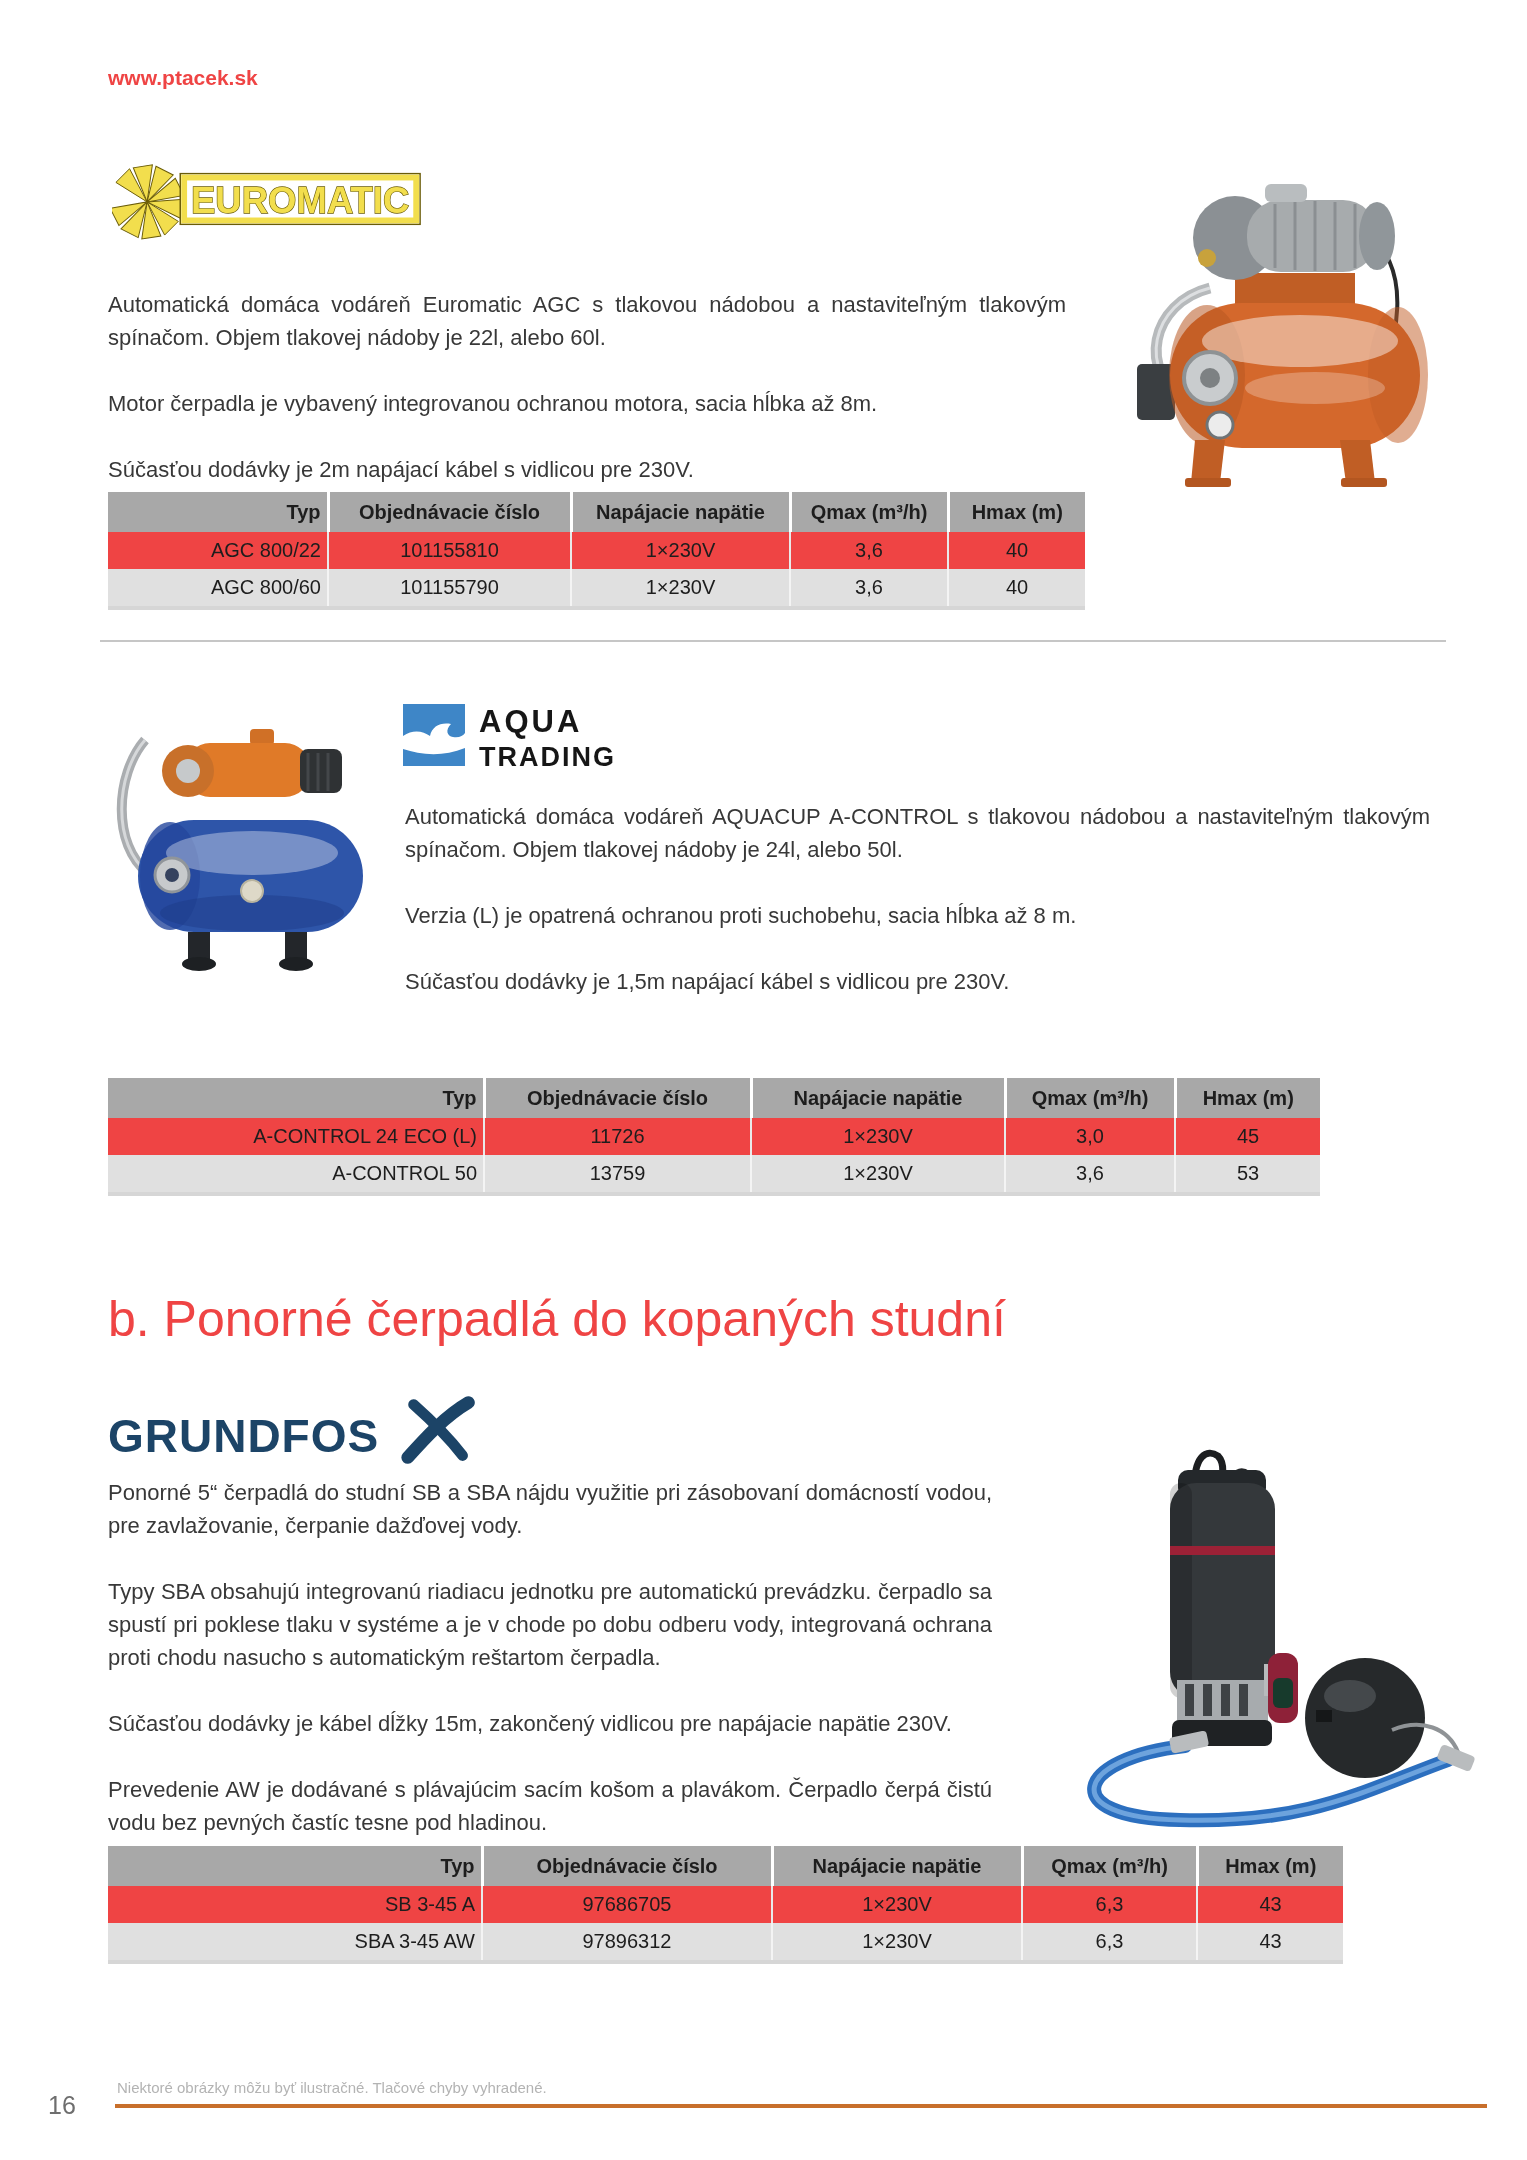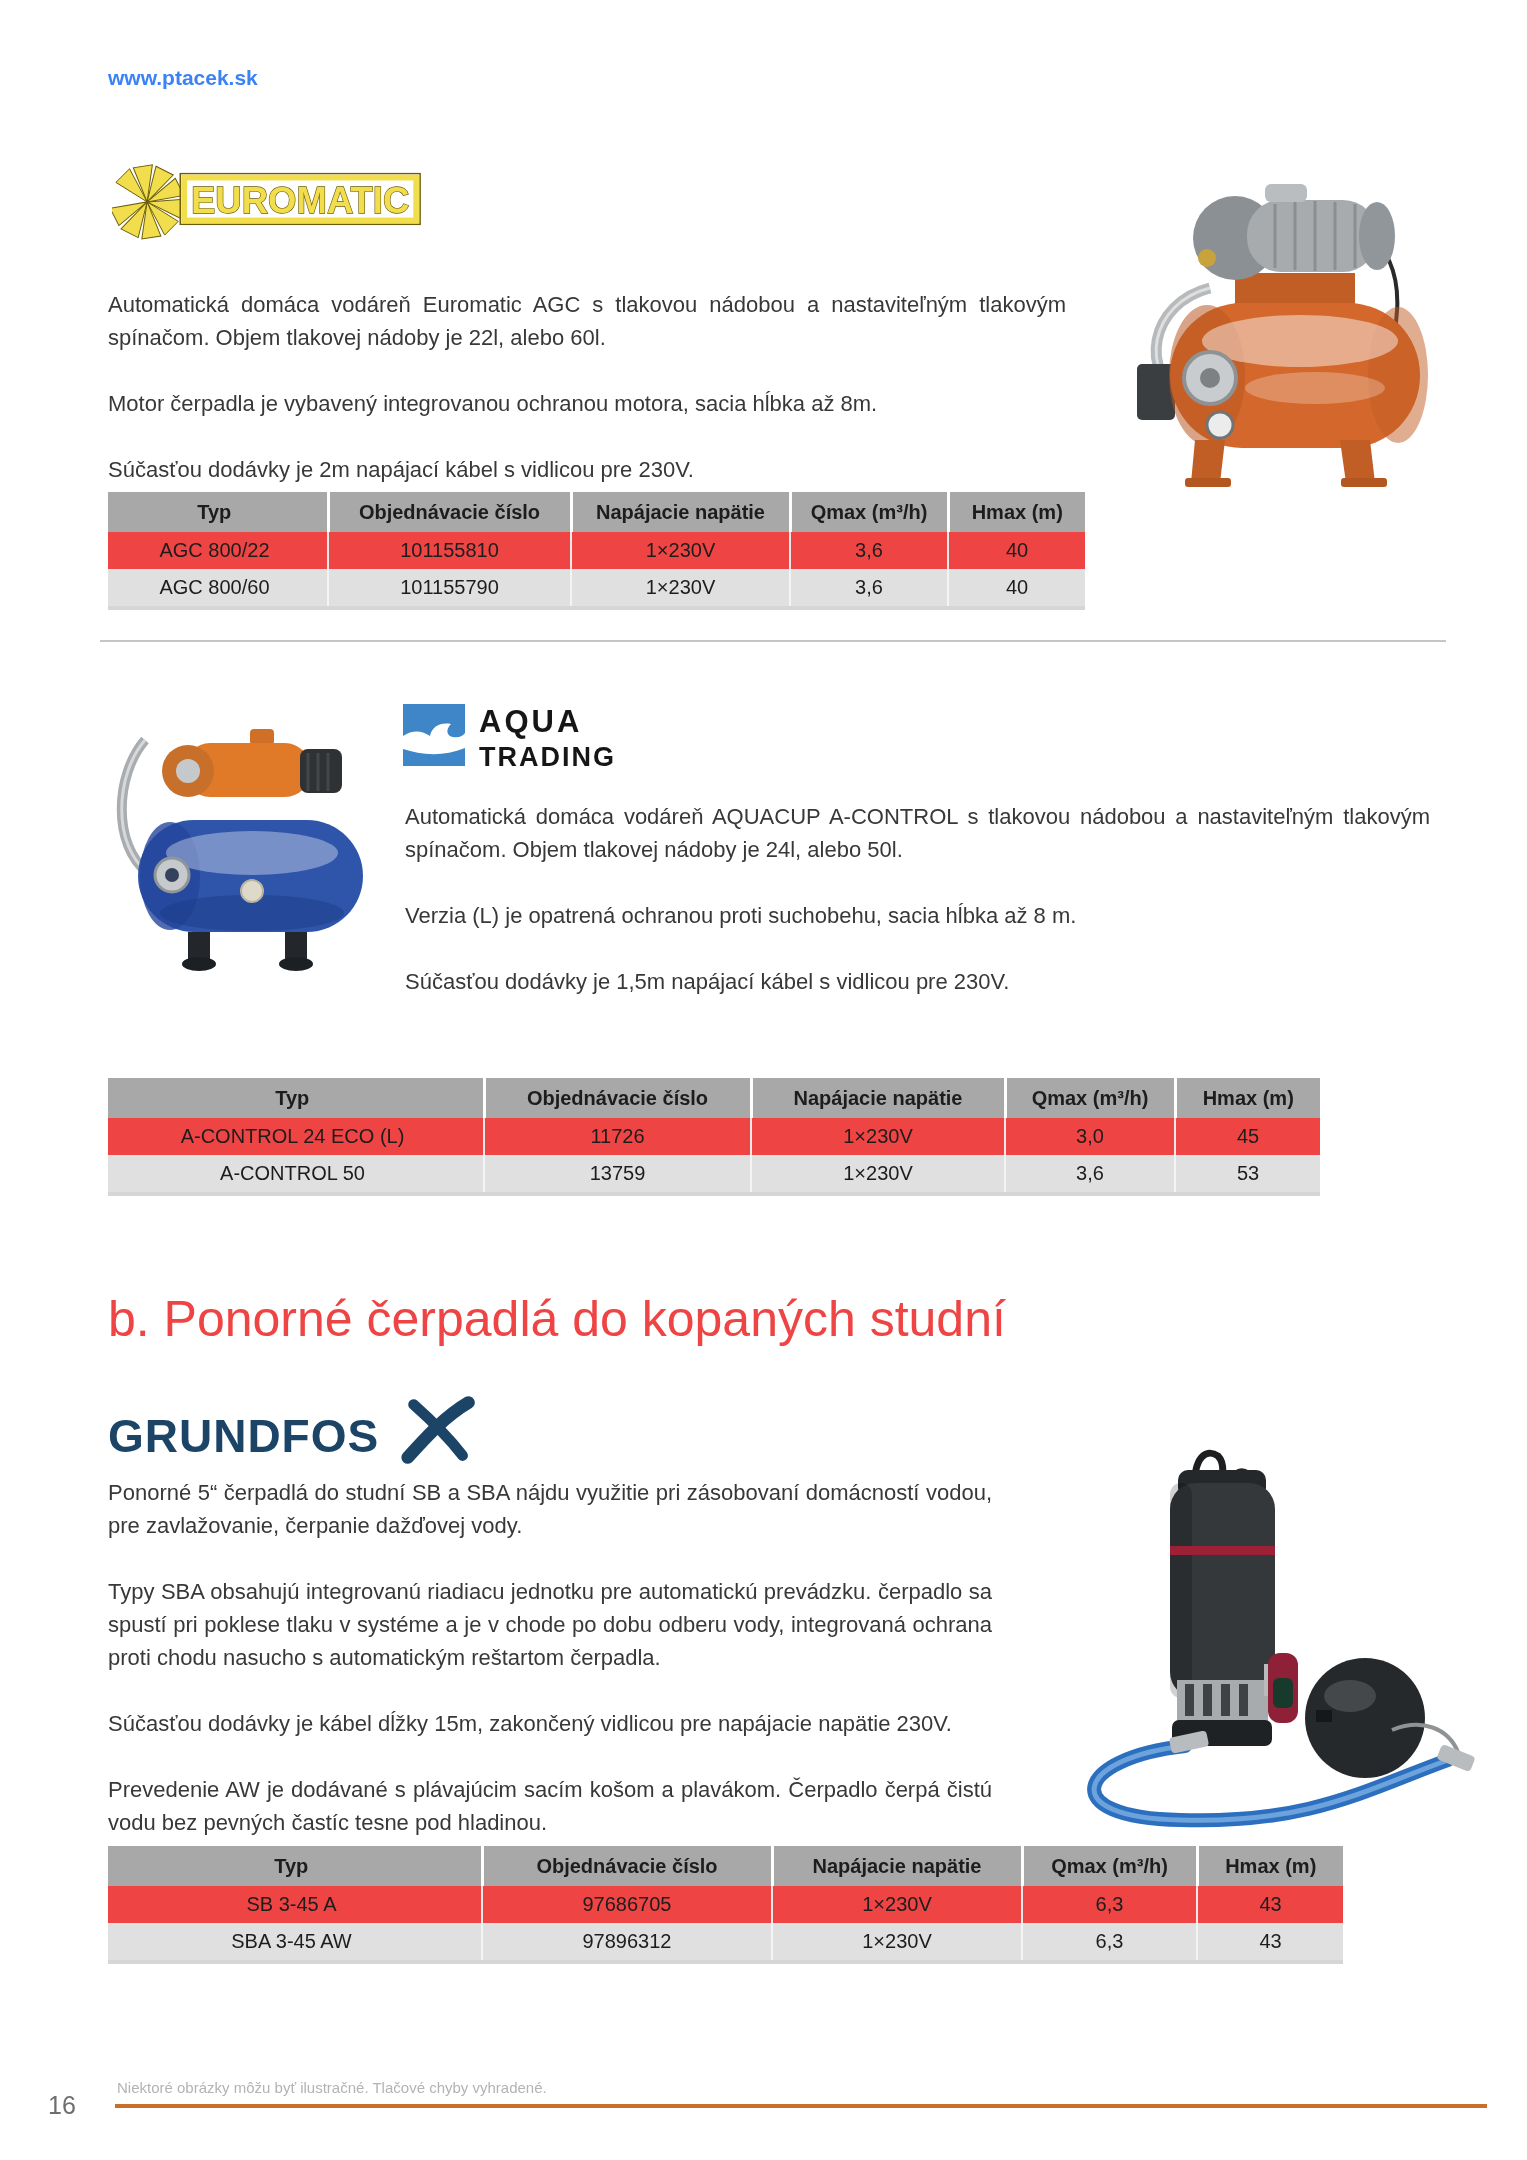--- a/index.html
+++ b/index.html
@@ -1,34 +1,34 @@
 <!DOCTYPE html>
 <html><head>
 <meta charset="utf-8">
 <style>
   html,body{margin:0;padding:0;background:#ffffff;}
   .page{position:relative;width:1527px;height:2160px;background:#fff;overflow:hidden;
         font-family:"Liberation Sans", sans-serif;color:#3a3a3a;}
   .abs{position:absolute;}
-  .site-url{left:108px;top:66px;font-size:21px;font-weight:bold;color:#3b82f6;}
+  .site-url{left:108px;top:66px;font-size:21px;font-weight:bold;color:#ef4444;}
   .para-block p{margin:0 0 33px 0;font-size:22px;line-height:33px;color:#383838;}
   .just{text-align:justify;}
   .sec1-text{left:108px;top:288px;width:958px;}
   .sec2-text{left:405px;top:800px;width:1025px;}
   .sec3-text{left:108px;top:1476px;width:884px;}
   .heading{left:108px;top:1290px;font-size:50px;font-weight:400;color:#ef4444;}
   
   .spec-table{border-collapse:collapse;table-layout:fixed;font-size:20px;color:#1d1d1d;
               border-bottom:4px solid #d6d6d6;}
   .spec-table th{background:#a8a8a8;font-weight:bold;height:40px;text-align:center;
                  border-left:3px solid #fff;vertical-align:middle;padding:0 6px;}
   .spec-table td{height:37px;text-align:center;border-left:2px solid #e9e9e9;
                  vertical-align:middle;background:#ef4444;padding:0 6px;}
   .spec-table th:first-child,.spec-table td:first-child{border-left:none;}
-  .spec-table .col-typ{text-align:center;padding-left:0;}
+  .spec-table .col-typ{text-align:right;padding-left:0;}
   .spec-table tr.alt td{background:#e0e0e0;border-left-color:#f4f4f4;}
   .t1{left:108px;top:492px;}
   .t2{left:108px;top:1078px;}
   .t3{left:108px;top:1846px;}
   .divider{left:100px;top:640px;width:1346px;border-top:2px solid #c6c6c6;height:0;}
   .footer-note{left:117px;top:2079px;font-size:15px;color:#b3b3b3;}
   .accent-line{left:115px;top:2104px;width:1372px;height:4px;background:#c86f2b;}
   .page-num{left:48px;top:2091px;font-size:25px;color:#6e6e6e;}
   svg text{font-family:"Liberation Sans", sans-serif;}
 </style>

